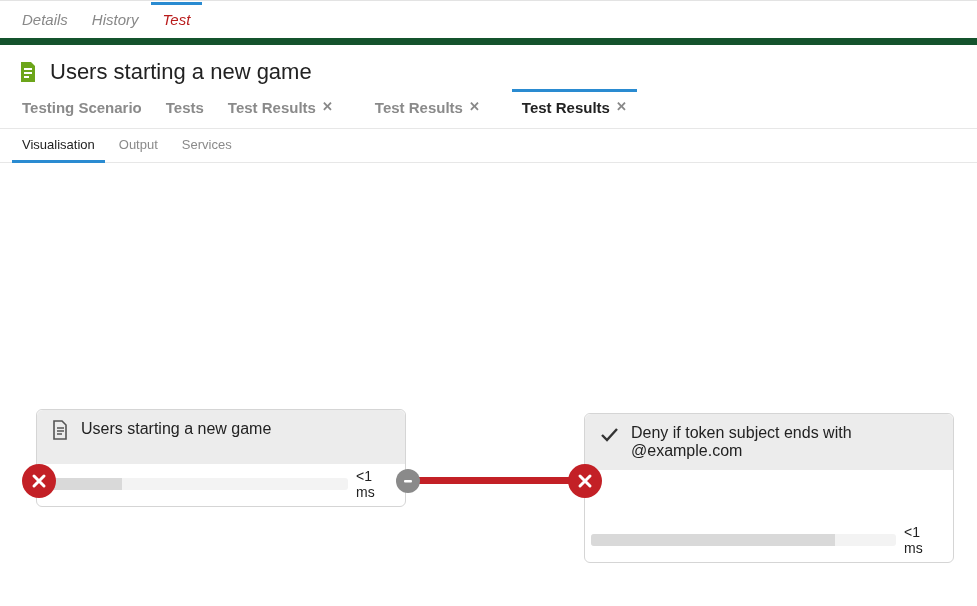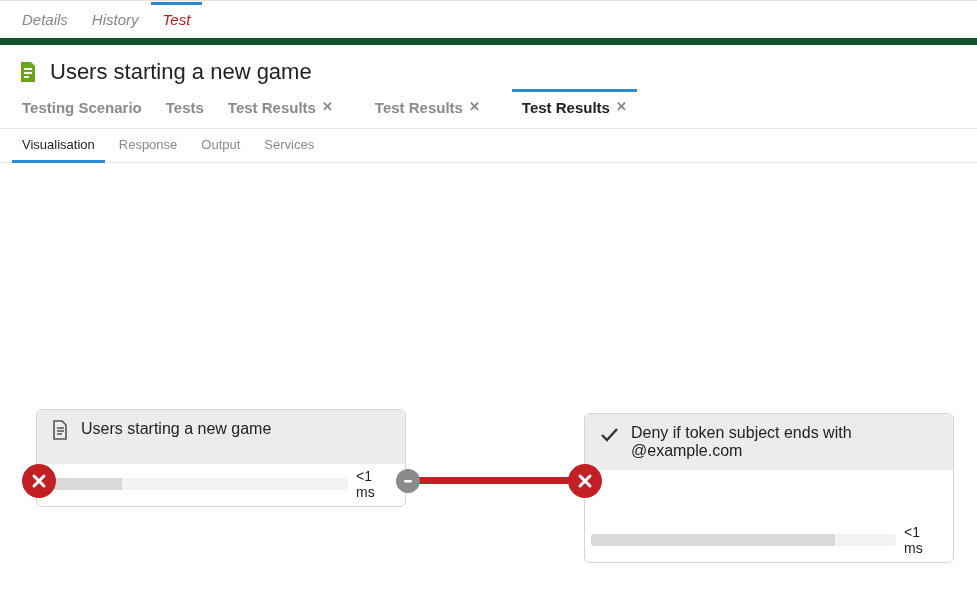--- a/index.html
+++ b/index.html
@@ -75,21 +75,20 @@
       <span class="close">✕</span>
     </div>
   <div class="tab active" style="margin-left:18px;">
       <span>Test Results</span>
       <span class="close">✕</span>
     </div>
 </div>
 
 <div class="viewtabs">
   <div class="tab active">Visualisation</div>
-  <div class="tab">Response</div>
   <div class="tab">Output</div>
   <div class="tab">Services</div>
 </div>
 
 <div class="canvas">
 
   <div class="card" style="left:36px; top:246px;">
     <div class="card-head">
       <span>
         <svg width="18" height="20" viewBox="0 0 18 20">

